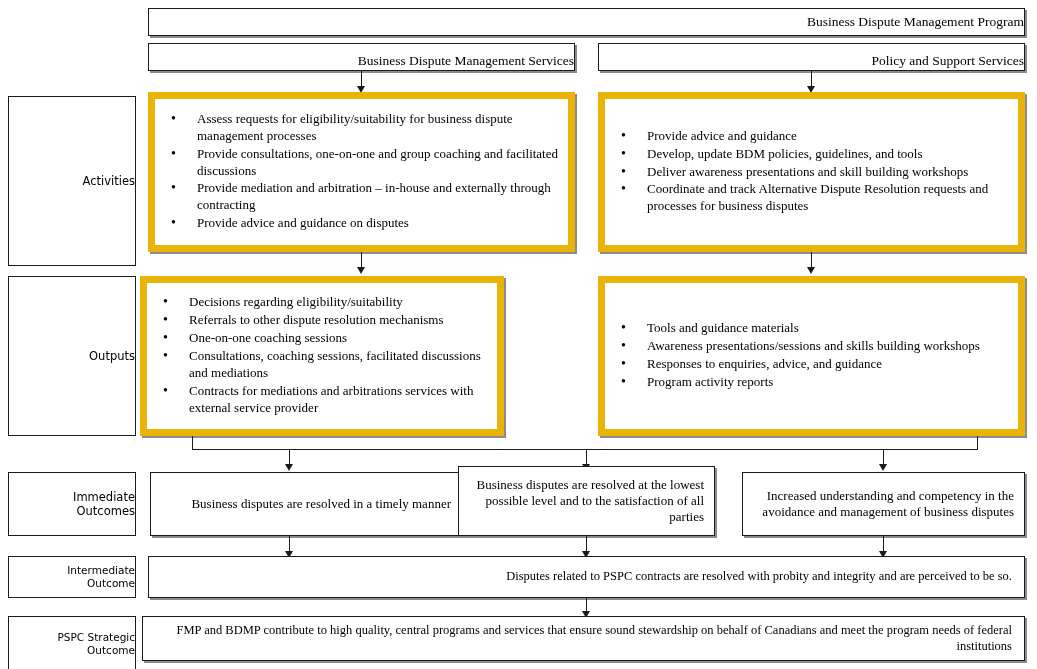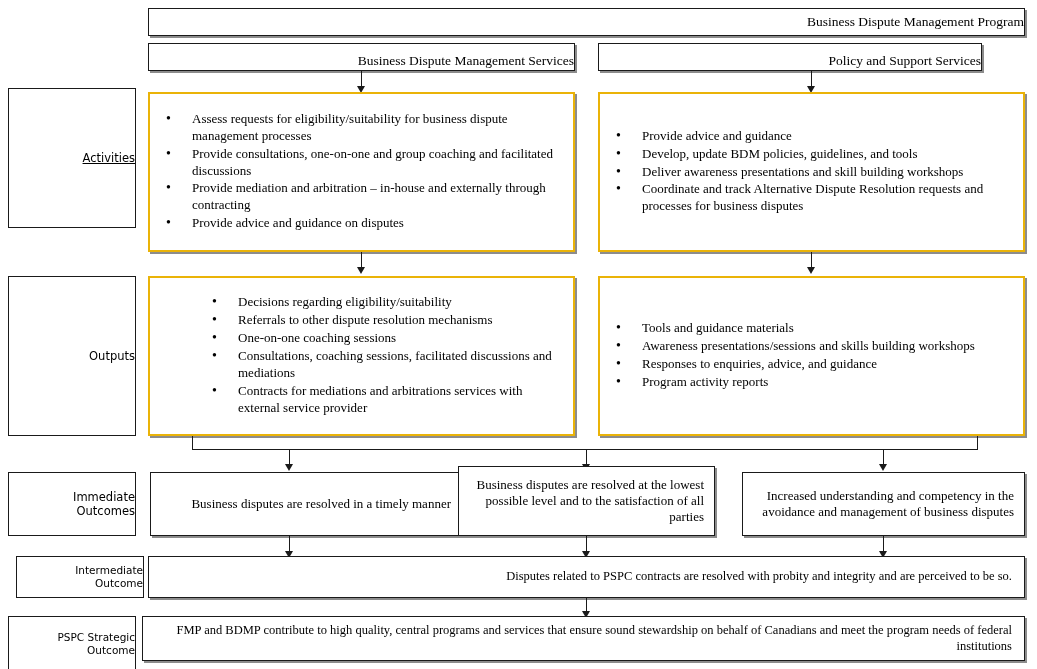--- a/index.html
+++ b/index.html
@@ -54,21 +54,21 @@
     font-size: 13px;
     padding: 0 10px;
   }
   .wide-box .txt {
     font-size: 12.5px;
     padding: 0 12px;
   }
   .listbox {
     position: absolute;
     box-sizing: border-box;
-    border: 2px solid #eab308;
+    border: 7px solid #eab308;
     background: #ffffff;
     box-shadow: 2px 2px 0 0 #8c8c8c;
     display: flex;
     align-items: center;
   }
   .listbox ul {
     list-style: none;
     margin: 0;
     padding: 0 10px 0 16px;
     width: 100%;
@@ -115,31 +115,31 @@
 <div id="canvas">
 
   <div class="box shadowed title-box" style="left:148px; top:8px; width:877px; height:28px;">
     <span class="txt">Business Dispute Management Program</span>
   </div>
 
   <div class="box shadowed service-box" style="left:148px; top:43px; width:427px; height:28px;">
     <span class="txt">Business Dispute Management Services</span>
   </div>
 
-  <div class="box shadowed service-box" style="left:598px; top:43px; width:384px; height:28px;">
+  <div class="box shadowed service-box" style="left:598px; top:43px; width:427px; height:28px;">
     <span class="txt">Policy and Support Services</span>
   </div>
 
   <div class="vline" style="left:361px; top:71px; height:17px;"></div>
   <div class="arrowhead" style="left:357px; top:86px;"></div>
 
   <div class="vline" style="left:811px; top:71px; height:17px;"></div>
   <div class="arrowhead" style="left:807px; top:86px;"></div>
 
-  <div class="box" style="left:8px; top:88px; width:128px; height:140px;text-decoration:underline;">
+  <div class="box" style="left:8px; top:96px; width:128px; height:170px;">
     <span class="txt rowlabel">Activities</span>
   </div>
 
   <div class="listbox" style="left:148px; top:92px; width:427px; height:160px;">
     <ul>
       <li>Assess requests for eligibility/suitability for business dispute management processes</li>
       <li>Provide consultations, one-on-one and group coaching and facilitated discussions</li>
       <li>Provide mediation and arbitration – in-house and externally through contracting</li>
       <li>Provide advice and guidance on disputes</li>
     </ul>
@@ -157,21 +157,21 @@
   <div class="vline" style="left:361px; top:252px; height:17px;"></div>
   <div class="arrowhead" style="left:357px; top:267px;"></div>
 
   <div class="vline" style="left:811px; top:252px; height:17px;"></div>
   <div class="arrowhead" style="left:807px; top:267px;"></div>
 
   <div class="box" style="left:8px; top:276px; width:128px; height:160px;">
     <span class="txt rowlabel">Outputs</span>
   </div>
 
-  <div class="listbox" style="left:148px; top:276px; width:427px; height:160px;padding-left:46px;">
+  <div class="listbox" style="left:140px; top:276px; width:364px; height:160px;">
     <ul>
       <li>Decisions regarding eligibility/suitability</li>
       <li>Referrals to other dispute resolution mechanisms</li>
       <li>One-on-one coaching sessions</li>
       <li>Consultations, coaching sessions, facilitated discussions and mediations</li>
       <li>Contracts for mediations and arbitrations services with external service provider</li>
     </ul>
   </div>
 
   <div class="listbox" style="left:598px; top:276px; width:427px; height:160px;">
@@ -217,21 +217,21 @@
 
   <div class="vline" style="left:289px; top:536px; height:17px;"></div>
   <div class="arrowhead" style="left:285px; top:551px;"></div>
 
   <div class="vline" style="left:586px; top:536px; height:17px;"></div>
   <div class="arrowhead" style="left:582px; top:551px;"></div>
 
   <div class="vline" style="left:883px; top:536px; height:17px;"></div>
   <div class="arrowhead" style="left:879px; top:551px;"></div>
 
-  <div class="box" style="left:16px; top:556px; width:128px; height:42px;">
+  <div class="box" style="left:8px; top:556px; width:128px; height:42px;">
     <span class="txt rowlabel small">
       <span>Intermediate</span><br>
       <span>Outcome</span>
     </span>
   </div>
 
   <div class="box shadowed wide-box" style="left:148px; top:556px; width:877px; height:42px;">
     <span class="txt">Disputes related to PSPC contracts are resolved with probity and integrity and are perceived to be so.</span>
   </div>
 

